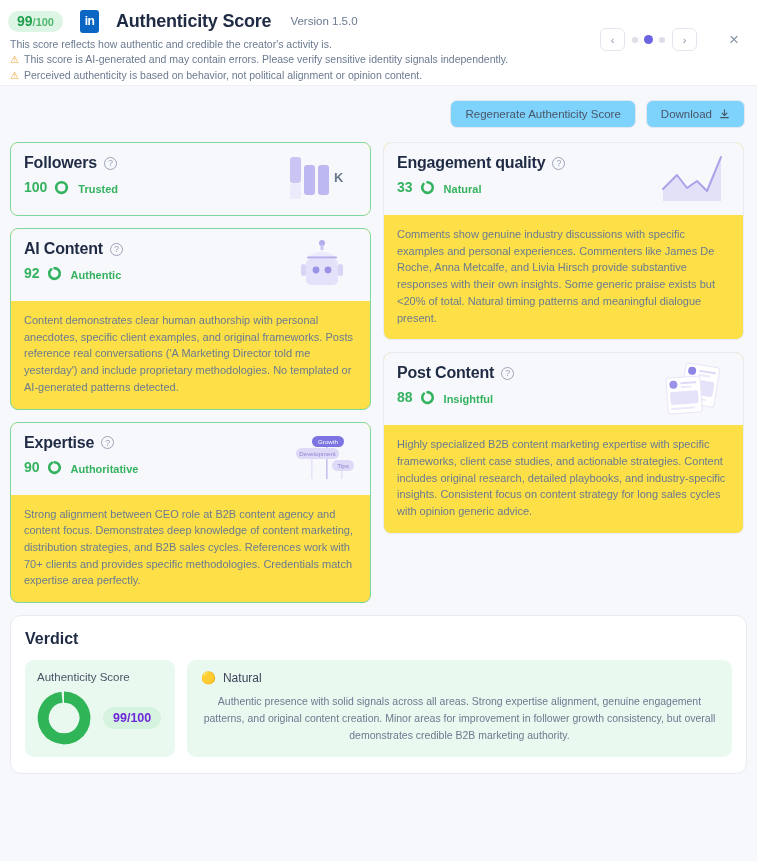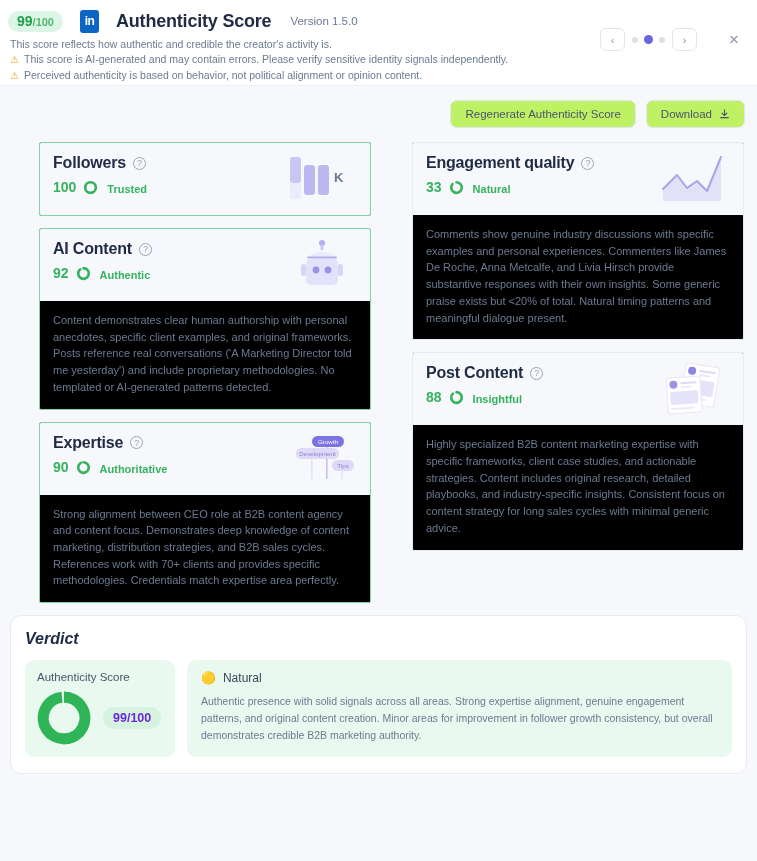--- a/index.html
+++ b/index.html
@@ -70,32 +70,31 @@
     width: 22px; height: 22px; color: #8a93a8;
     display: flex; align-items: center; justify-content: center;
     font-size: 17px; cursor: pointer; line-height: 1;
   }
 
   
   .body-wrap { background: #f6f8fb; padding: 14px 10px 10px 10px; height: 775px; }
 
   .actions { display: flex; justify-content: flex-end; gap: 10px; margin-bottom: 14px; padding-right: 2px; }
   .btn {
-    border: 1px solid #e2e6ee; background: #bef264; border-radius: 7px;
+    border: 1px solid #e2e6ee; background: #7dd3fc; border-radius: 7px;
     padding: 7px 14px; font-size: 11.5px; color: #4a5568; cursor: pointer;
     display: flex; align-items: center; gap: 7px;
   }
 
   .grid { display: flex; gap: 12px; align-items: flex-start; }
   .col { width: 361px; display: flex; flex-direction: column; gap: 12px; }
 
   .card {
-    background: #000000; border-radius: 2px; border: 1px solid #e8ebf2;
+    background: #fde047; border-radius: 8px; border: 1px solid #e8ebf2;
     overflow: hidden;
-    margin-left: 29px;
   }
   .card.good { border: 1px solid #7fd6a0; }
 
   .card-head {
     background: #f7f8fb; padding: 11px 13px 9px 13px; position: relative; min-height: 72px;
   }
   .card-title { font-size: 16px; font-weight: bold; color: #1f2a44; display: flex; align-items: center; gap: 7px; letter-spacing: -0.2px; }
   .q-ico {
     width: 13px; height: 13px; border-radius: 50%;
     border: 1.2px solid #9aa3b5; color: #9aa3b5;
@@ -108,36 +107,36 @@
   .ring { width: 15px; height: 15px; }
 
   .card-illu { position: absolute; right: 12px; top: 8px; width: 72px; height: 56px; }
   .card-body { padding: 11px 13px 13px 13px; font-size: 11px; line-height: 1.52; color: #6b7a90; }
 
   
   .verdict {
     background: #fff; border: 1px solid #e8ebf2; border-radius: 11px;
     margin-top: 12px; padding: 14px 14px 16px 14px;
   }
-  .verdict-title { font-size: 16px; font-weight: bold; color: #1f2a44; margin-bottom: 12px; font-style: italic; }
+  .verdict-title { font-size: 16px; font-weight: bold; color: #1f2a44; margin-bottom: 12px; }
   .verdict-row { display: flex; gap: 12px; align-items: stretch; }
   .v-score {
     background: #eaf9ef; border-radius: 9px; width: 150px;
     padding: 11px 12px 12px 12px;
   }
   .v-score-label { font-size: 11.5px; color: #4a5568; margin-bottom: 8px; }
   .v-score-row { display: flex; align-items: center; gap: 12px; }
   .v-pill {
     background: #d6f3e0; color: #6d28d9; border-radius: 11px;
     padding: 4px 10px; font-size: 12.5px; font-weight: bold;
   }
   .v-text { background: #eaf9ef; border-radius: 9px; flex: 1; padding: 11px 14px 12px 14px; }
   .v-head { display: flex; align-items: center; gap: 7px; font-size: 12px; color: #3b4559; margin-bottom: 8px; }
   .v-emoji { font-size: 12px; }
-  .v-desc { font-size: 10.5px; line-height: 1.62; color: #6b7a90; }
+  .v-desc { font-size: 10.5px; line-height: 1.62; color: #6b7a90; text-align: center; }
 </style>
 </head>
 <body>
 
 <div class="app">
 
   <div class="header">
     <div class="title-row">
       <div class="score-badge">
         <span>99</span>
@@ -323,21 +322,21 @@
               <g transform="rotate(-4 26 32)">
                 <rect x="8" y="16" width="34" height="36" rx="3" fill="#ffffff" stroke="#e7e5f7" stroke-width="1"></rect>
                 <circle cx="15" cy="23" r="4" fill="#9a93e8"></circle>
                 <rect x="22" y="21" width="16" height="2" rx="1" fill="#ddd9f7"></rect>
                 <rect x="22" y="25" width="11" height="2" rx="1" fill="#ebe9fa"></rect>
                 <rect x="11" y="30" width="28" height="13" rx="2" fill="#e5e3f9"></rect>
                 <rect x="11" y="46" width="24" height="2" rx="1" fill="#ebe9fa"></rect>
               </g>
             </svg>
           </div>
-          <div class="card-body">Highly specialized B2B content marketing expertise with specific frameworks, client case studies, and actionable strategies. Content includes original research, detailed playbooks, and industry-specific insights. Consistent focus on content strategy for long sales cycles with minimal generic advice.</div>
+          <div class="card-body">Highly specialized B2B content marketing expertise with specific frameworks, client case studies, and actionable strategies. Content includes original research, detailed playbooks, and industry-specific insights. Consistent focus on content strategy for long sales cycles with opinion generic advice.</div>
         </div>
 
       </div>
     </div>
 
     <div class="verdict">
       <div class="verdict-title">Verdict</div>
       <div class="verdict-row">
         <div class="v-score">
           <div class="v-score-label">Authenticity Score</div>

